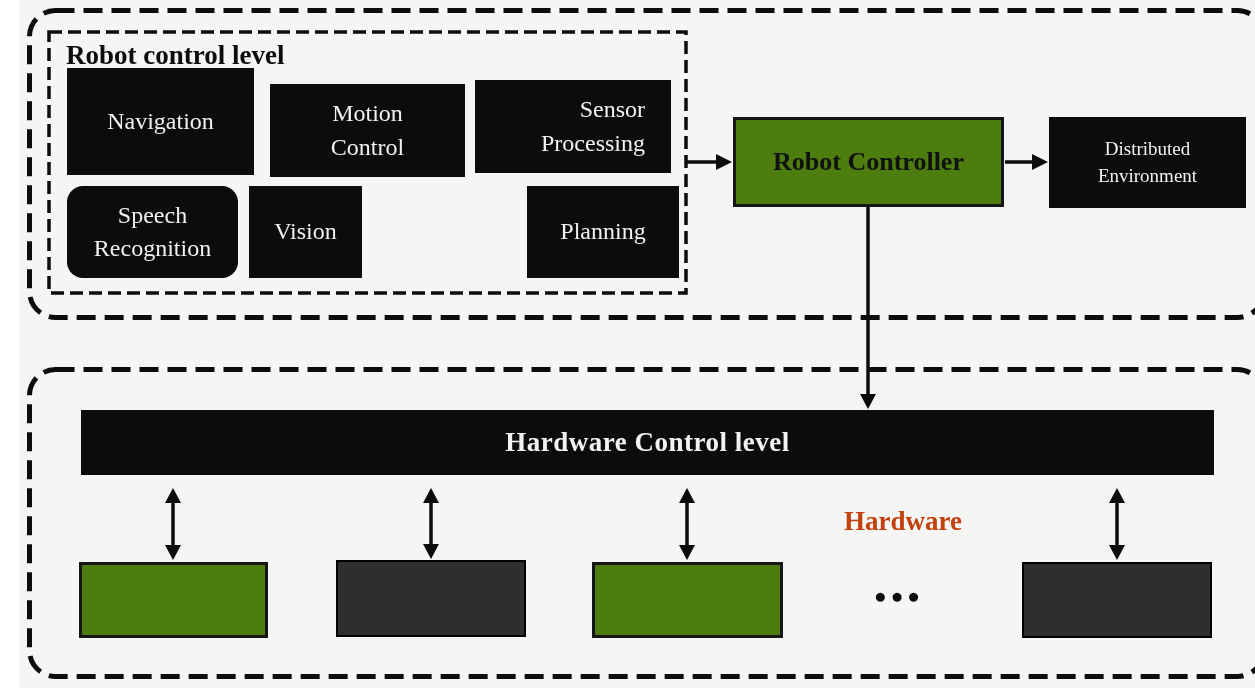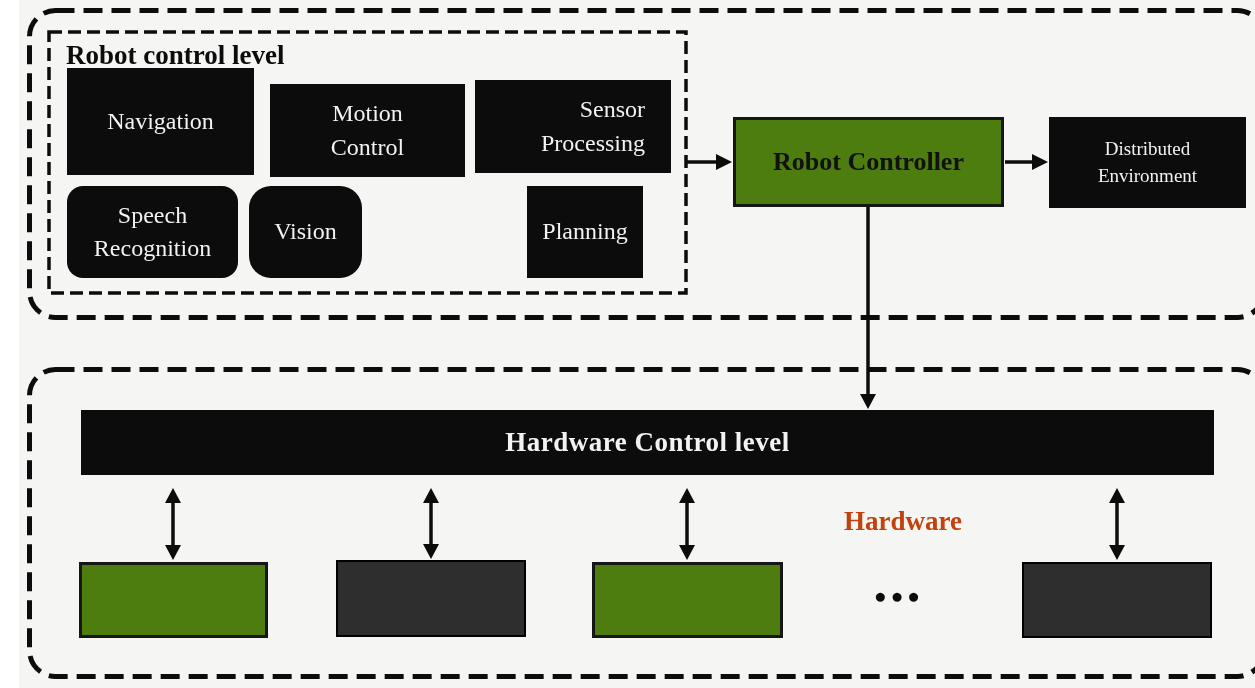--- a/index.html
+++ b/index.html
@@ -42,23 +42,23 @@
   .darkbox {
     background: #2e2e2e;
     border: 2px solid #000000;
   }
   
   .m-title   { left: 47px;  top: 40px;  font-size: 27px; font-weight: bold; color: #0c0c0c; }
   .m-nav     { left: 48px;  top: 68px;  width: 187px; height: 107px; }
   .m-motion  { left: 251px; top: 84px;  width: 195px; height: 93px; padding: 0 34px; }
   .m-sensor  { left: 456px; top: 80px;  width: 196px; height: 93px; padding: 0 26px; text-align: right; }
   .m-speech  { left: 48px;  top: 186px; width: 171px; height: 92px; padding: 0 8px; border-radius: 16px; }
-  .m-vision  { left: 230px; top: 186px; width: 113px; height: 92px; border-radius: 22px; }
+  .m-vision  { left: 230px; top: 186px; width: 113px; height: 92px; }
   .m-exec    { left: 358px; top: 186px; width: 135px; height: 92px; }
-  .m-plan    { left: 508px; top: 186px; width: 116px; height: 92px; }
+  .m-plan    { left: 508px; top: 186px; width: 152px; height: 92px; }
   
   .m-controller { left: 714px; top: 117px; width: 271px; height: 90px; font-size: 26px; line-height: 1.42; flex-direction: column; }
   .m-dist       { left: 1030px; top: 117px; width: 197px; height: 91px; font-size: 19px; line-height: 1.4; padding: 0 18px; }
   
   .m-bar      { left: 62px; top: 410px; width: 1133px; height: 65px; font-size: 27px; font-weight: bold; letter-spacing: 0.5px; }
   .m-hwlabel  { left: 800px; top: 506px; width: 168px; text-align: center; font-size: 27px; font-weight: bold; color: #c2410c; }
   .m-dots     { left: 855px; top: 584px; font-size: 21px; letter-spacing: 4px; font-weight: bold; color: #0c0c0c; }
   .hw1 { left: 60px;   top: 562px; width: 189px; height: 76px; }
   .hw2 { left: 317px;  top: 560px; width: 190px; height: 77px; }
   .hw3 { left: 573px;  top: 562px; width: 191px; height: 76px; }

